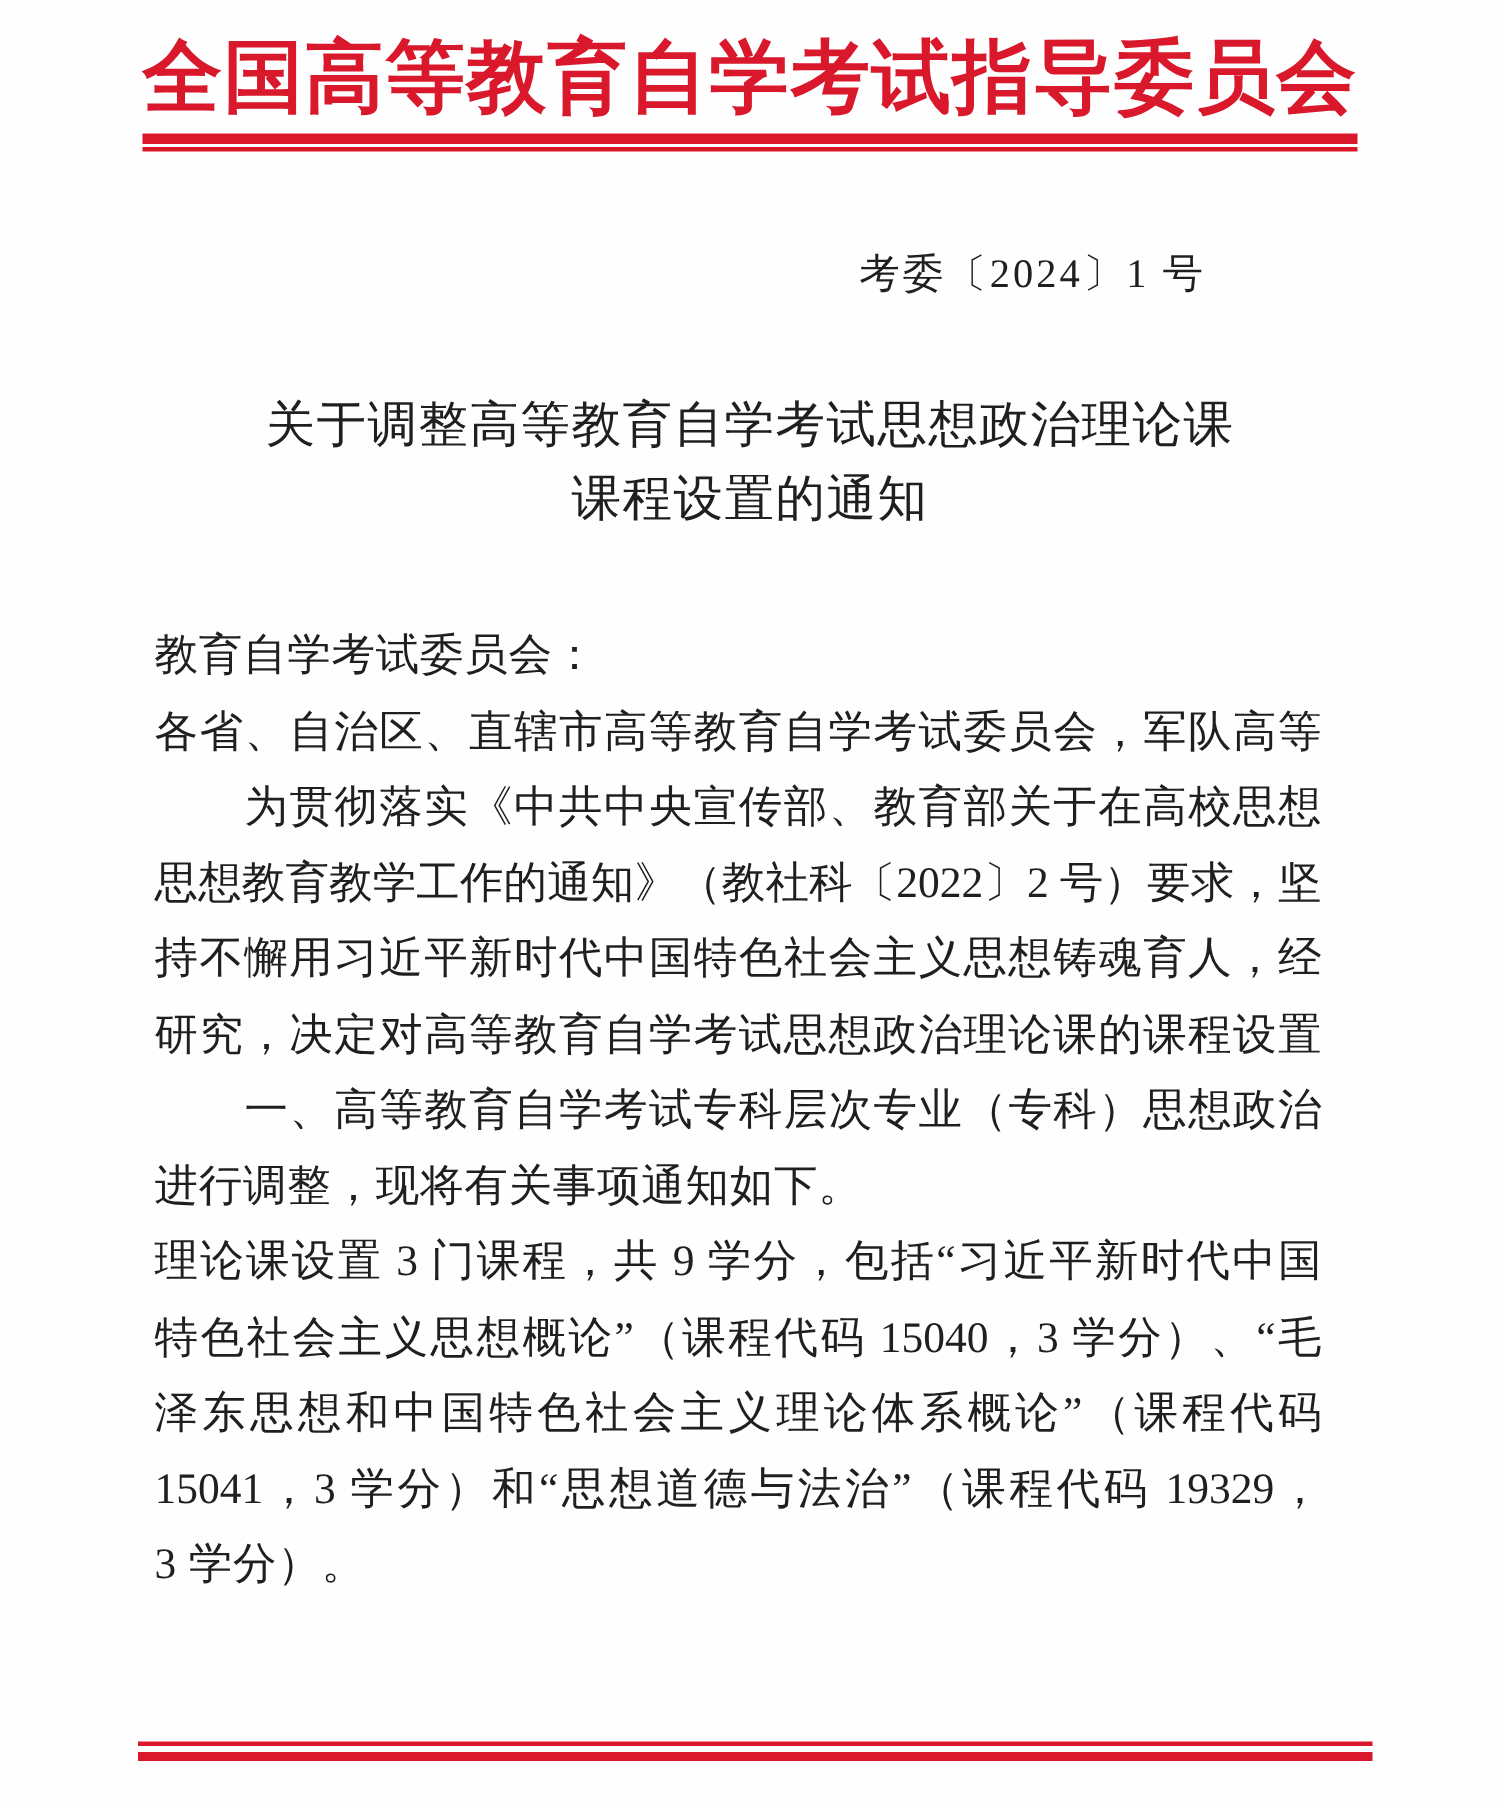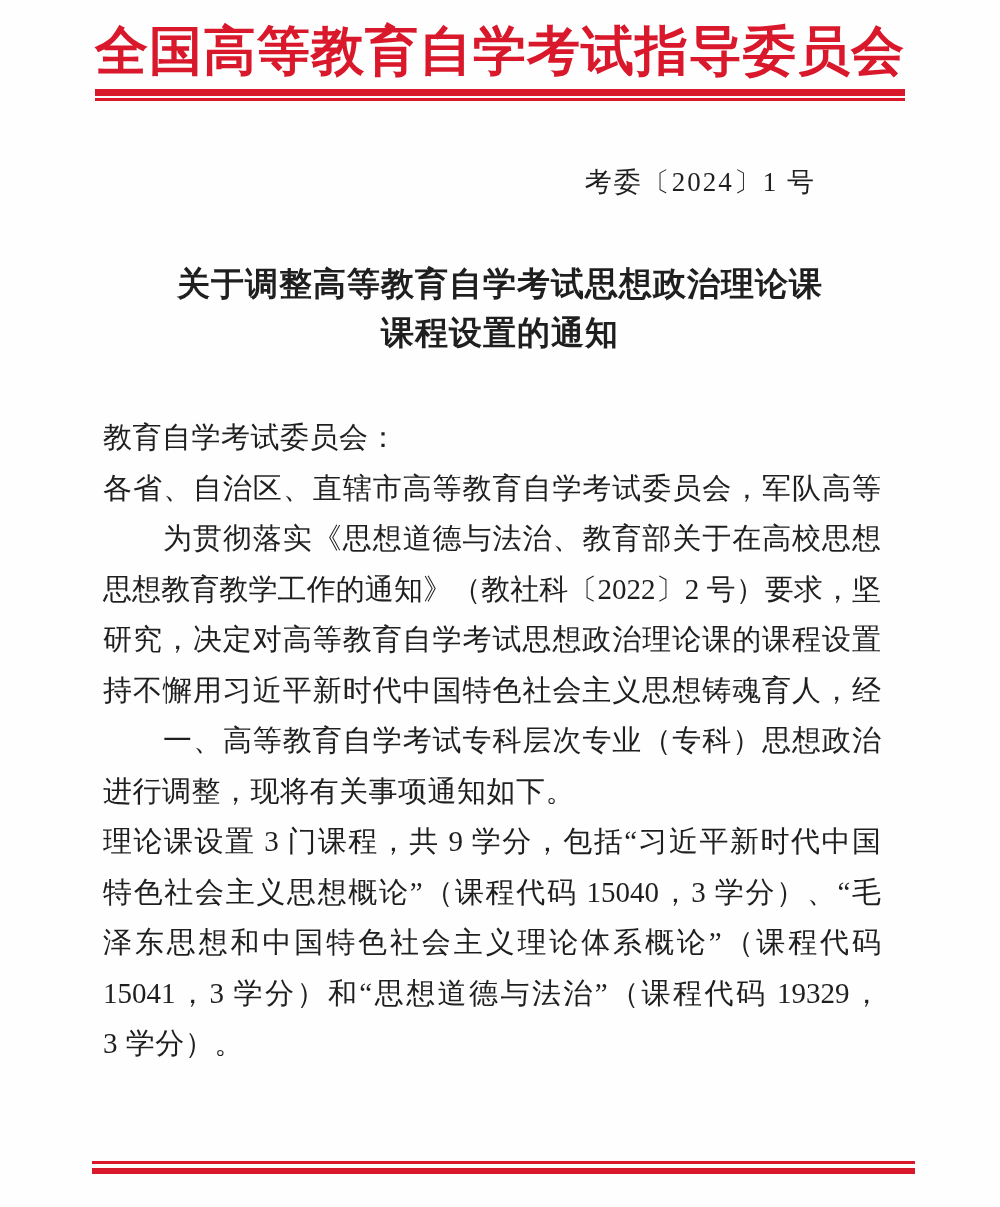--- a/index.html
+++ b/index.html
@@ -37,34 +37,34 @@
     left: 95px;
     right: 95px;
   }
   .head-rule .thick { height: 7px; background: #d9182b; }
   .head-rule .gap   { height: 2px; background: transparent; }
   .head-rule .thin  { height: 3px; background: #d9182b; }
   
   .doc-number {
     position: absolute;
     top: 164px;
-    right: 184px;
+    right: 196px;
     font-size: 27px;
     letter-spacing: 2px;
     white-space: nowrap;
     text-align: right;
   }
   
   .title {
     position: absolute;
     top: 260px;
     left: 0;
     width: 100%;
     text-align: center;
-    font-weight: bold;
+    font-weight: normal;
     font-size: 33px;
     line-height: 49px;
     letter-spacing: 1px;
   }
   
   .body-text {
     position: absolute;
     top: 412px;
     left: 103px;
     width: 778px;
@@ -111,24 +111,24 @@
 
   <div class="title">
     <div>关于调整高等教育自学考试思想政治理论课</div>
     <div>课程设置的通知</div>
   </div>
 
   <div class="body-text">
     <div class="line">教育自学考试委员会：</div>
     <div class="line justify">各省、自治区、直辖市高等教育自学考试委员会，军队高等</div>
 
-    <div class="line justify indent">为贯彻落实《思想道德与法治、教育部关于在高校思想</div>
+    <div class="line justify indent">为贯彻落实《中共中央宣传部、教育部关于在高校思想</div>
     <div class="line justify">思想教育教学工作的通知》（教社科〔2022〕2 号）要求，坚</div>
+    <div class="line justify">持不懈用习近平新时代中国特色社会主义思想铸魂育人，经</div>
     <div class="line justify">研究，决定对高等教育自学考试思想政治理论课的课程设置</div>
-    <div class="line justify">持不懈用习近平新时代中国特色社会主义思想铸魂育人，经</div>
     <div class="line justify indent">一、高等教育自学考试专科层次专业（专科）思想政治</div>
 
     <div class="line">进行调整，现将有关事项通知如下。</div>
     <div class="line justify">理论课设置 3 门课程，共 9 学分，包括“习近平新时代中国</div>
     <div class="line justify">特色社会主义思想概论”（课程代码 15040，3 学分）、“毛</div>
     <div class="line justify">泽东思想和中国特色社会主义理论体系概论”（课程代码</div>
     <div class="line justify">15041，3 学分）和“思想道德与法治”（课程代码 19329，</div>
     <div class="line">3 学分）。</div>
   </div>
 

